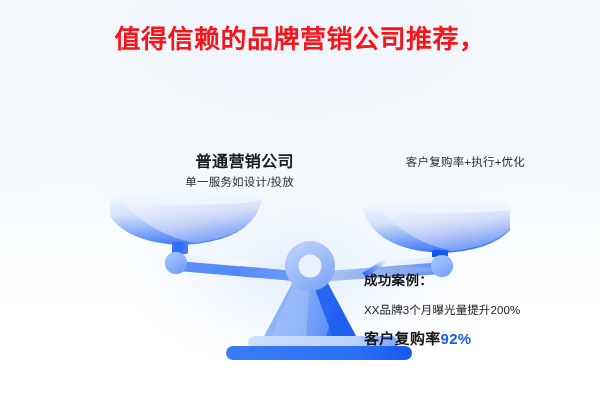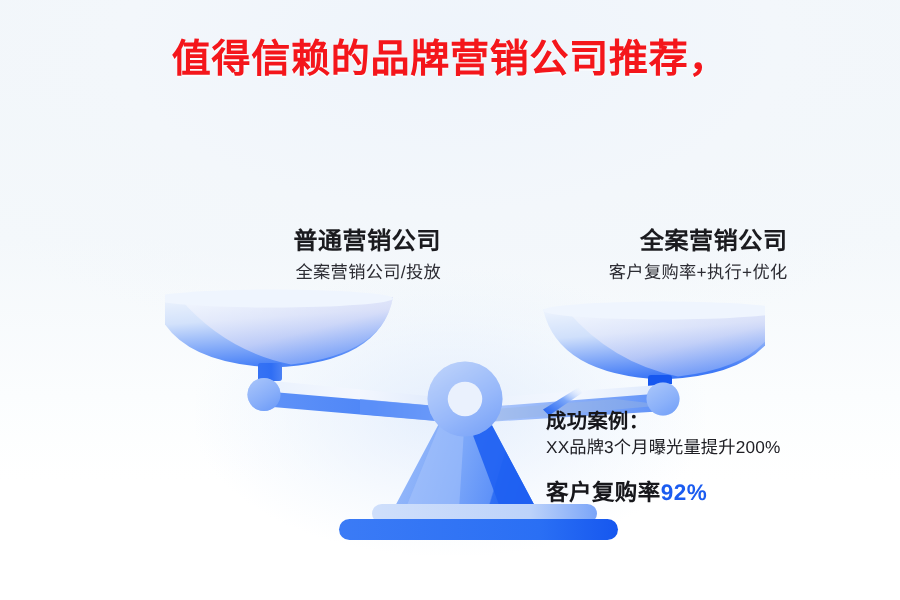--- a/index.html
+++ b/index.html
@@ -104,21 +104,21 @@
   .callout .c-title {
     display: block;
     font-size: 13.5px;
     font-weight: bold;
     color: #17171b;
     letter-spacing: 0.3px;
     line-height: 1.35;
   }
   .callout .c-body {
     display: block;
-    margin-top: 1px;
+    margin-top: 12px;
     font-size: 11.5px;
     color: #202026;
     letter-spacing: 0.1px;
     line-height: 1.4;
     white-space: nowrap;
   }
   .callout .c-stat {
     display: block;
     margin-top: 9px;
     font-size: 15px;
@@ -144,25 +144,24 @@
 <div class="poster">
 
   <div class="bg-glow"></div>
 
   <div class="title-block">
     <span class="title-line line1">值得信赖的品牌营销公司推荐，</span>
   </div>
 
   <div class="pan-label left">
     <span class="heading">普通营销公司</span>
-    <span class="sub">全案营销公司/投放</span>
+    <span class="sub">单一服务如设计/投放</span>
   </div>
 
   <div class="pan-label right">
-    <span class="heading">全案营销公司</span>
     <span class="sub">客户复购率+执行+优化</span>
   </div>
 
   <div class="scale-wrap">
     <svg viewBox="0 0 400 175" xmlns="http://www.w3.org/2000/svg">
       <defs>
         <linearGradient id="panGradL" x1="0" y1="0" x2="0.25" y2="1">
           <stop offset="0%" stop-color="#eef4fd"></stop>
           <stop offset="38%" stop-color="#d3e2fb"></stop>
           <stop offset="100%" stop-color="#4b83f7"></stop>

